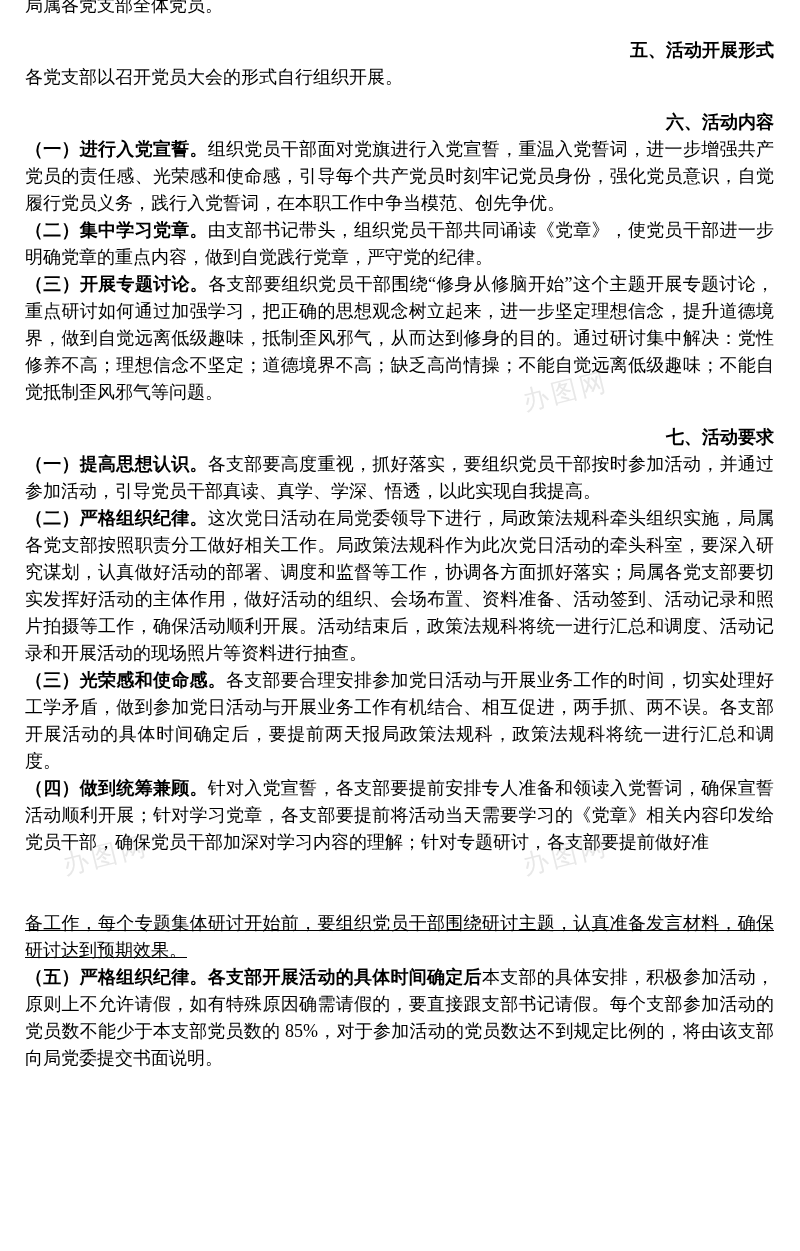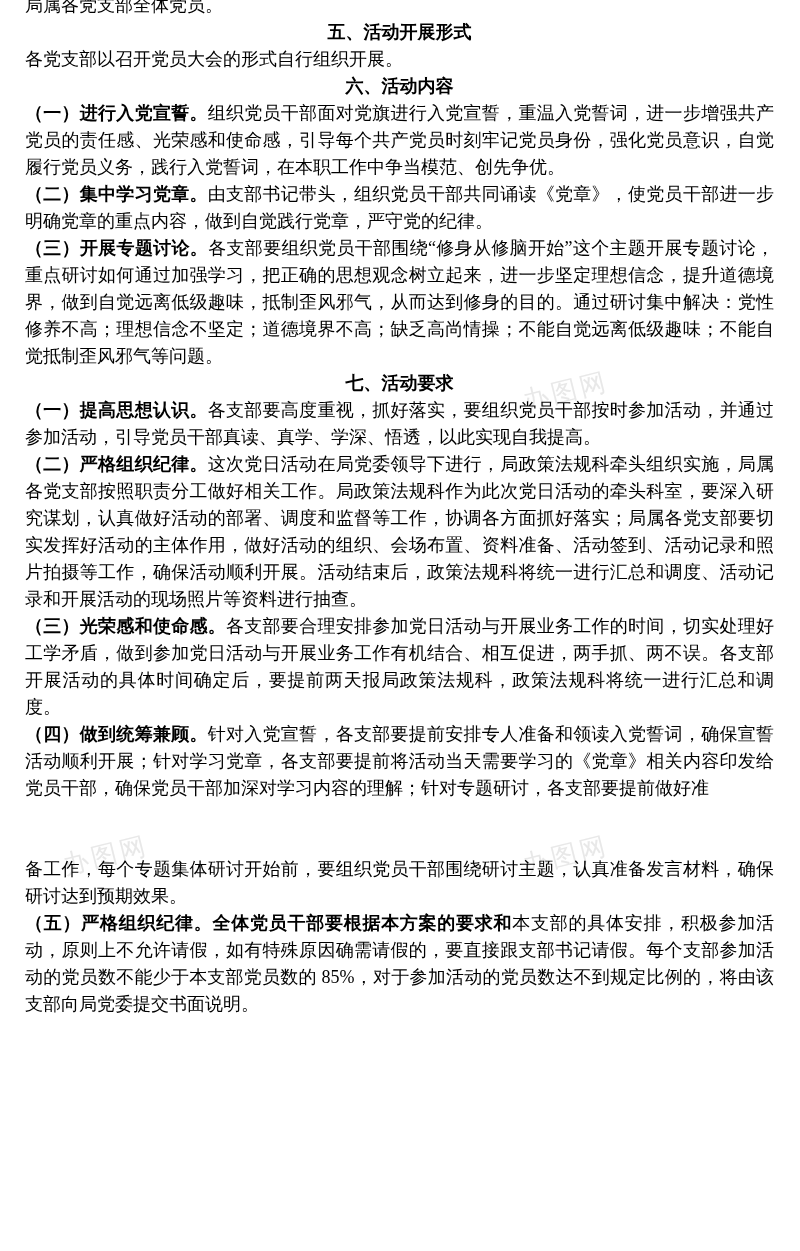--- a/index.html
+++ b/index.html
@@ -19,24 +19,26 @@
     z-index: 2;
   }
   .para {
     font-size: 18px;
     line-height: 27px;
     text-align: justify;
     color: #000000;
   }
   .para.heading {
     font-weight: bold;
-    text-align: center;
+    text-align: right;
+    margin-top: 18px;
   }
   .para.gap {
     margin-top: 54px;
+    text-decoration: underline;
   }
   .run-bold { font-weight: bold; }
   .watermark-layer {
     position: absolute;
     inset: 0;
     z-index: 1;
     pointer-events: none;
   }
   .watermark {
     position: absolute;
@@ -65,14 +67,14 @@
     <p class="para heading"><span class="run-bold">六、活动内容</span></p>
     <p class="para"><span class="run-bold">（一）进行入党宣誓。</span><span class="run">组织党员干部面对党旗进行入党宣誓，重温入党誓词，进一步增强共产党员的责任感、光荣感和使命感，引导每个共产党员时刻牢记党员身份，强化党员意识，自觉履行党员义务，践行入党誓词，在本职工作中争当模范、创先争优。</span></p>
     <p class="para"><span class="run-bold">（二）集中学习党章。</span><span class="run">由支部书记带头，组织党员干部共同诵读《党章》，使党员干部进一步明确党章的重点内容，做到自觉践行党章，严守党的纪律。</span></p>
     <p class="para"><span class="run-bold">（三）开展专题讨论。</span><span class="run">各支部要组织党员干部围绕“修身从修脑开始”这个主题开展专题讨论，重点研讨如何通过加强学习，把正确的思想观念树立起来，进一步坚定理想信念，提升道德境界，做到自觉远离低级趣味，抵制歪风邪气，从而达到修身的目的。通过研讨集中解决：党性修养不高；理想信念不坚定；道德境界不高；缺乏高尚情操；不能自觉远离低级趣味；不能自觉抵制歪风邪气等问题。</span></p>
     <p class="para heading"><span class="run-bold">七、活动要求</span></p>
     <p class="para"><span class="run-bold">（一）提高思想认识。</span><span class="run">各支部要高度重视，抓好落实，要组织党员干部按时参加活动，并通过参加活动，引导党员干部真读、真学、学深、悟透，以此实现自我提高。</span></p>
     <p class="para"><span class="run-bold">（二）严格组织纪律。</span><span class="run">这次党日活动在局党委领导下进行，局政策法规科牵头组织实施，局属各党支部按照职责分工做好相关工作。局政策法规科作为此次党日活动的牵头科室，要深入研究谋划，认真做好活动的部署、调度和监督等工作，协调各方面抓好落实；局属各党支部要切实发挥好活动的主体作用，做好活动的组织、会场布置、资料准备、活动签到、活动记录和照片拍摄等工作，确保活动顺利开展。活动结束后，政策法规科将统一进行汇总和调度、活动记录和开展活动的现场照片等资料进行抽查。</span></p>
     <p class="para"><span class="run-bold">（三）光荣感和使命感。</span><span class="run">各支部要合理安排参加党日活动与开展业务工作的时间，切实处理好工学矛盾，做到参加党日活动与开展业务工作有机结合、相互促进，两手抓、两不误。各支部开展活动的具体时间确定后，要提前两天报局政策法规科，政策法规科将统一进行汇总和调度。</span></p>
     <p class="para"><span class="run-bold">（四）做到统筹兼顾。</span><span class="run">针对入党宣誓，各支部要提前安排专人准备和领读入党誓词，确保宣誓活动顺利开展；针对学习党章，各支部要提前将活动当天需要学习的《党章》相关内容印发给党员干部，确保党员干部加深对学习内容的理解；针对专题研讨，各支部要提前做好准</span></p>
     <p class="para gap"><span class="run">备工作，每个专题集体研讨开始前，要组织党员干部围绕研讨主题，认真准备发言材料，确保研讨达到预期效果。</span></p>
-    <p class="para"><span class="run-bold">（五）严格组织纪律。全体党员干部要根据本方案的要求和</span><span class="run">本支部的具体安排，积极参加活动，原则上不允许请假，如有特殊原因确需请假的，要直接跟支部书记请假。每个支部参加活动的党员数不能少于本支部党员数的 85%，对于参加活动的党员数达不到规定比例的，将由该支部向局党委提交书面说明。</span></p>
+    <p class="para"><span class="run-bold">（五）严格组织纪律。各支部开展活动的具体时间确定后</span><span class="run">本支部的具体安排，积极参加活动，原则上不允许请假，如有特殊原因确需请假的，要直接跟支部书记请假。每个支部参加活动的党员数不能少于本支部党员数的 85%，对于参加活动的党员数达不到规定比例的，将由该支部向局党委提交书面说明。</span></p>
   </div>
 
 </body></html>

